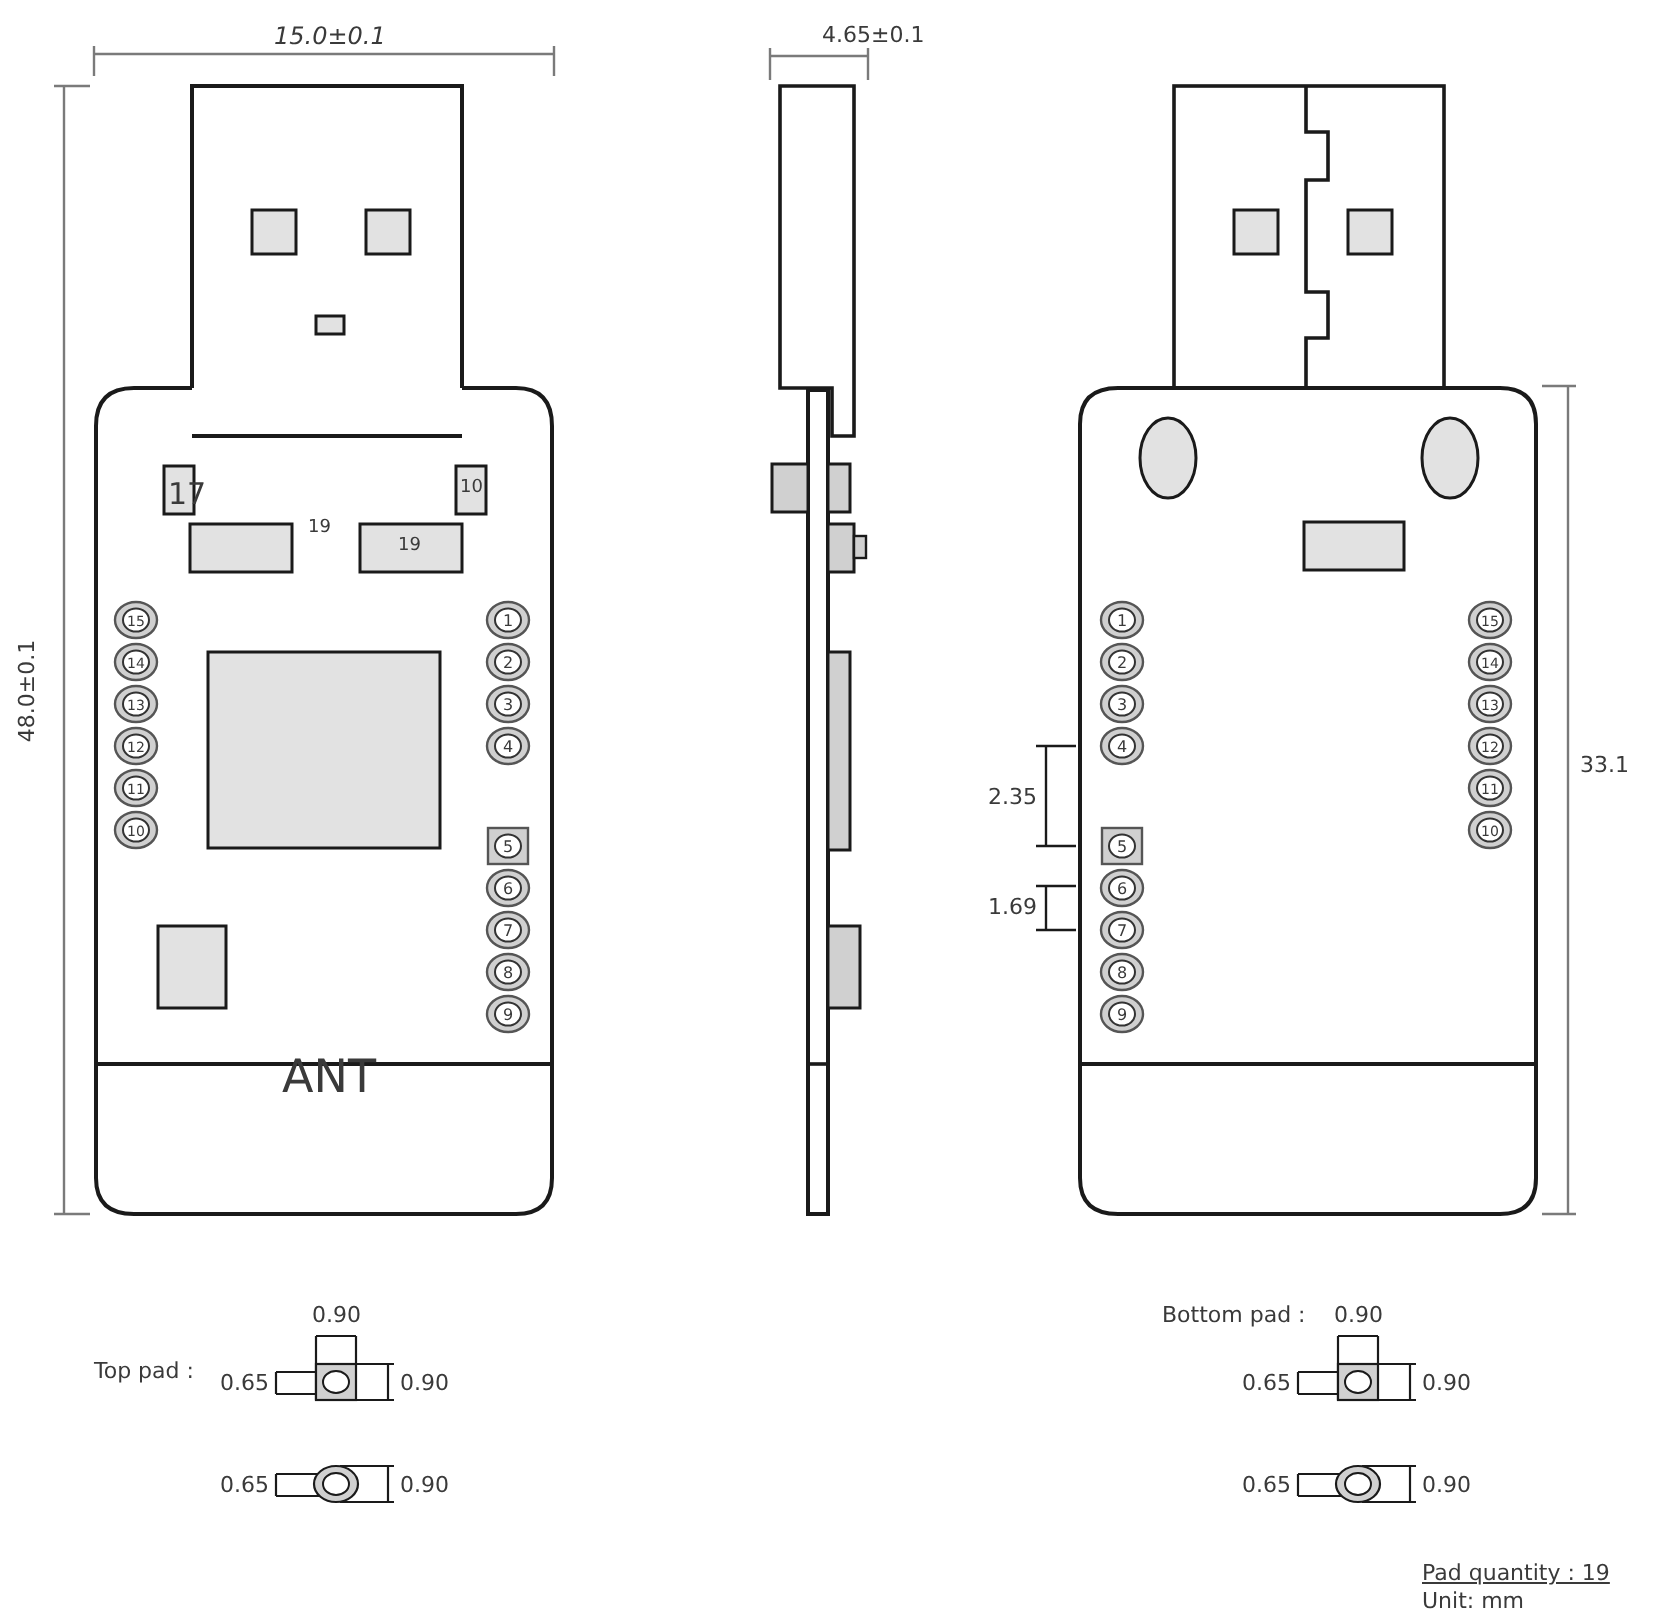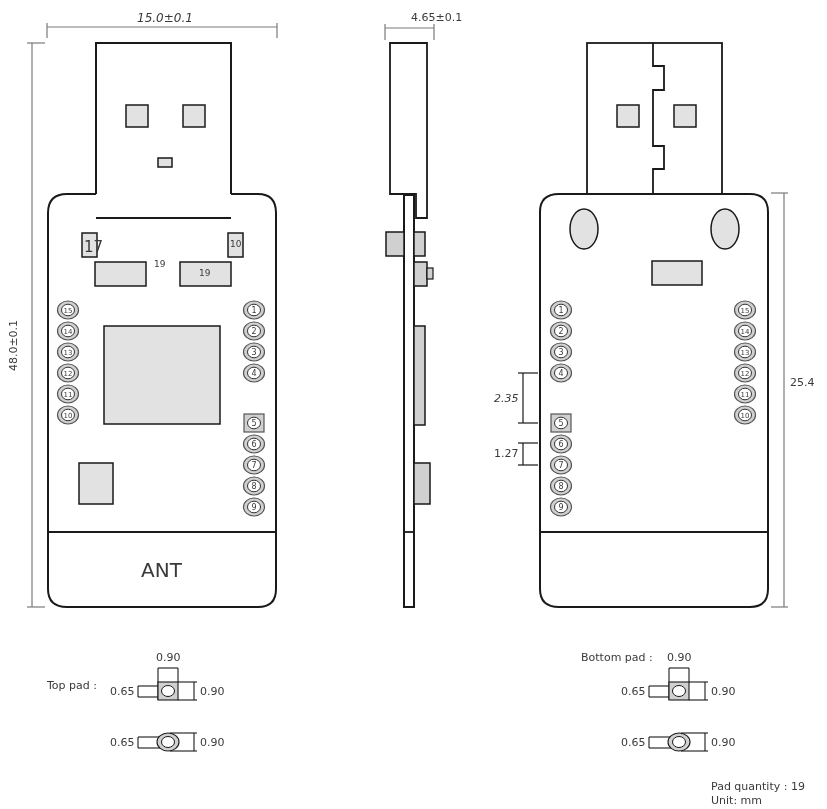--- a/index.html
+++ b/index.html
@@ -309,42 +309,42 @@
       <line x1="705" y1="733" x2="705" y2="751"></line>
     </g>
     <ellipse cx="679" cy="742" rx="11" ry="9" fill="#d0d0d0" stroke="#1a1a1a" stroke-width="1.1"></ellipse>
     <ellipse cx="679" cy="742" rx="6.5" ry="5.5" fill="#fff" stroke="#1a1a1a" stroke-width="1"></ellipse>
   </g>
 </svg>
 
 
 <div class="lbl" style="left:137px; top:12px; font-size:12px;font-style:italic;">15.0±0.1</div>
 <div class="lbl" style="left:-12px; top:340px; font-size:11px; transform:rotate(-90deg); transform-origin:center;">48.0±0.1</div>
-<div class="lbl" style="left:141px; top:560px; font-size:20px;">ANT</div>
+<div class="lbl" style="left:141px; top:528px; font-size:23px;">ANT</div>
 
 <div class="lbl" style="left:84px; top:240px; font-size:15px;">17</div>
 <div class="lbl" style="left:230px; top:240px; font-size:9px;">10</div>
 <div class="lbl" style="left:114px; top:260px; font-size:9px;margin-left:40px;">19</div>
 <div class="lbl" style="left:199px; top:269px; font-size:9px;">19</div>
 
 <div class="lbl" style="left:383px; top:12px; font-size:11px;margin-left:28px;">4.65±0.1</div>
 
-<div class="lbl" style="left:790px; top:377px; font-size:11px;">25.4</div>
-<div class="lbl" style="left:494px; top:393px; font-size:11px;font-style:italic;">2.35</div>
-<div class="lbl" style="left:494px; top:448px; font-size:11px;">1.27</div>
+<div class="lbl" style="left:790px; top:377px; font-size:11px;">33.1</div>
+<div class="lbl" style="left:494px; top:393px; font-size:11px;">2.35</div>
+<div class="lbl" style="left:494px; top:448px; font-size:11px;">1.69</div>
 
 <div class="lbl" style="left:47px; top:652px; font-size:11px;margin-top:28px;">Top pad :</div>
 <div class="lbl" style="left:156px; top:652px; font-size:11px;">0.90</div>
 <div class="lbl" style="left:110px; top:686px; font-size:11px;">0.65</div>
 <div class="lbl" style="left:200px; top:686px; font-size:11px;">0.90</div>
 <div class="lbl" style="left:110px; top:737px; font-size:11px;">0.65</div>
 <div class="lbl" style="left:200px; top:737px; font-size:11px;">0.90</div>
 
 <div class="lbl" style="left:537px; top:652px; font-size:11px;margin-left:44px;">Bottom pad :</div>
 <div class="lbl" style="left:667px; top:652px; font-size:11px;">0.90</div>
 <div class="lbl" style="left:621px; top:686px; font-size:11px;">0.65</div>
 <div class="lbl" style="left:711px; top:686px; font-size:11px;">0.90</div>
 <div class="lbl" style="left:621px; top:737px; font-size:11px;">0.65</div>
 <div class="lbl" style="left:711px; top:737px; font-size:11px;">0.90</div>
 
-<div class="lbl" style="left:711px; top:781px; font-size:11px;">Pad quantity : 19</div>
+<div class="lbl" style="left:711px; top:781px; font-size:11px;text-decoration:underline;">Pad quantity : 19</div>
 <div class="lbl" style="left:711px; top:795px; font-size:11px;text-align:center;">Unit:  mm</div>
 </div>
 
 </body></html>

